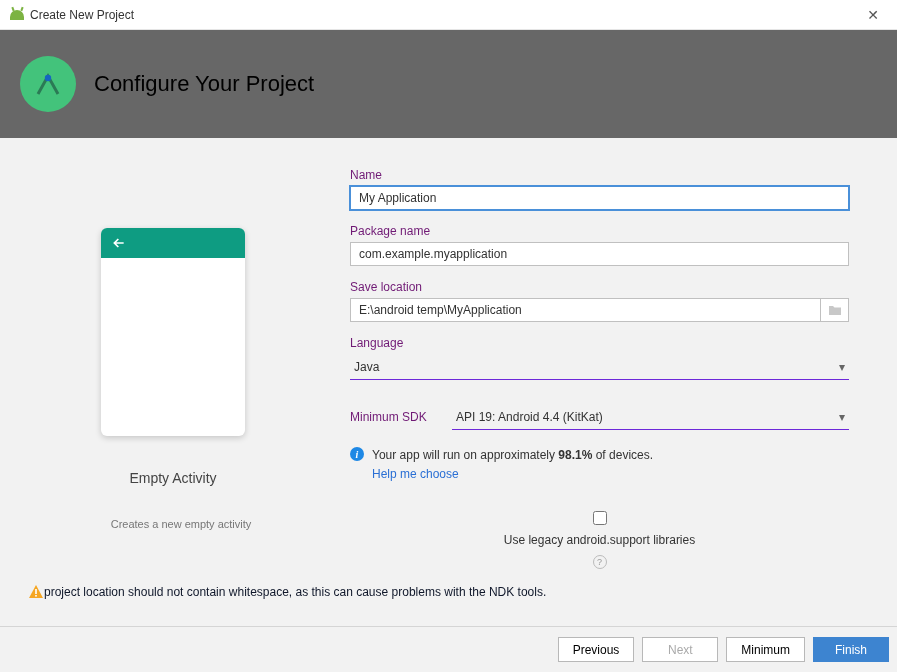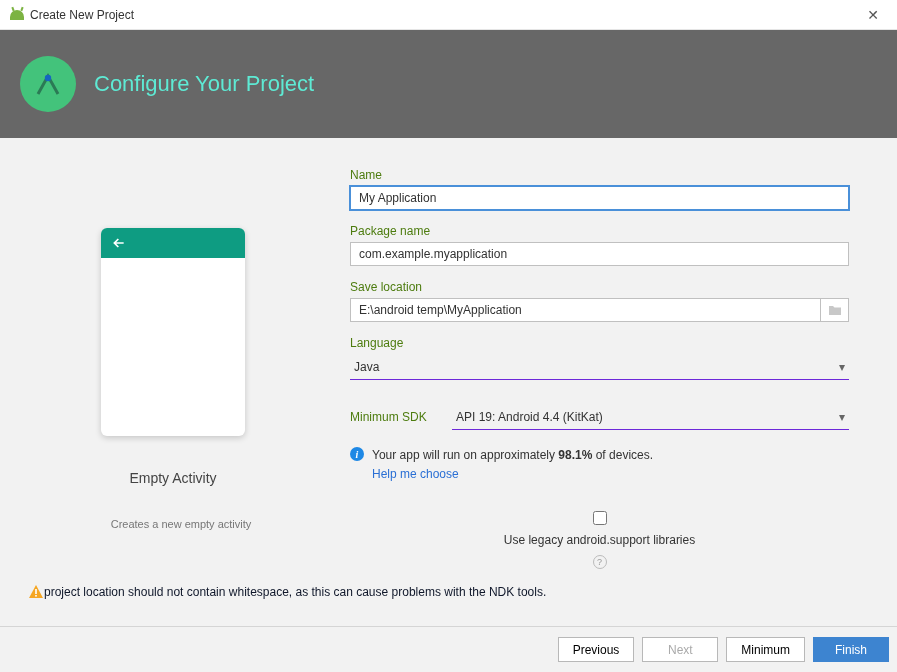--- a/index.html
+++ b/index.html
@@ -47,21 +47,21 @@
       padding-left: 20px;
       gap: 18px;
     }
     .header-icon {
       width: 56px; height: 56px;
       border-radius: 50%;
       background: #43c37b;
       position: relative;
       display: flex; align-items: center; justify-content: center;
     }
-    .header-title { color: #5eead4; font-size: 22px; font-weight: 400; }
+    .header-title { color: #000000; font-size: 22px; font-weight: 400; }
 
     .body {
       display: flex;
       padding: 30px 48px 10px 48px;
       gap: 52px;
       height: calc(100% - 30px - 108px - 88px);
     }
     .left-panel {
       width: 250px;
       display: flex;
@@ -83,21 +83,21 @@
       display: flex;
       align-items: center;
       padding-left: 10px;
     }
     .phone-appbar svg { color: #fff; }
     .preview-title { margin-top: 34px; font-size: 14px; color: #444; }
     .preview-sub { margin-top: 32px; font-size: 11px; color: #777; padding-left: 16px; }
 
     .right-panel { flex: 1; display: flex; flex-direction: column; gap: 14px; }
     .form-group { display: flex; flex-direction: column; gap: 4px; }
-    .form-label { font-size: 12px; color: #4d7c0f; }
+    .form-label { font-size: 12px; color: #701a75; }
     .text-input {
       border: 1px solid #c0c0c0;
       background: #fff;
       padding: 5px 8px;
       font-size: 12px;
       color: #333;
       height: 24px;
     }
     .text-input.focused { border: 1px solid #4a90d9; box-shadow: 0 0 0 1px #4a90d9; }
     .input-with-icon { display: flex; }

